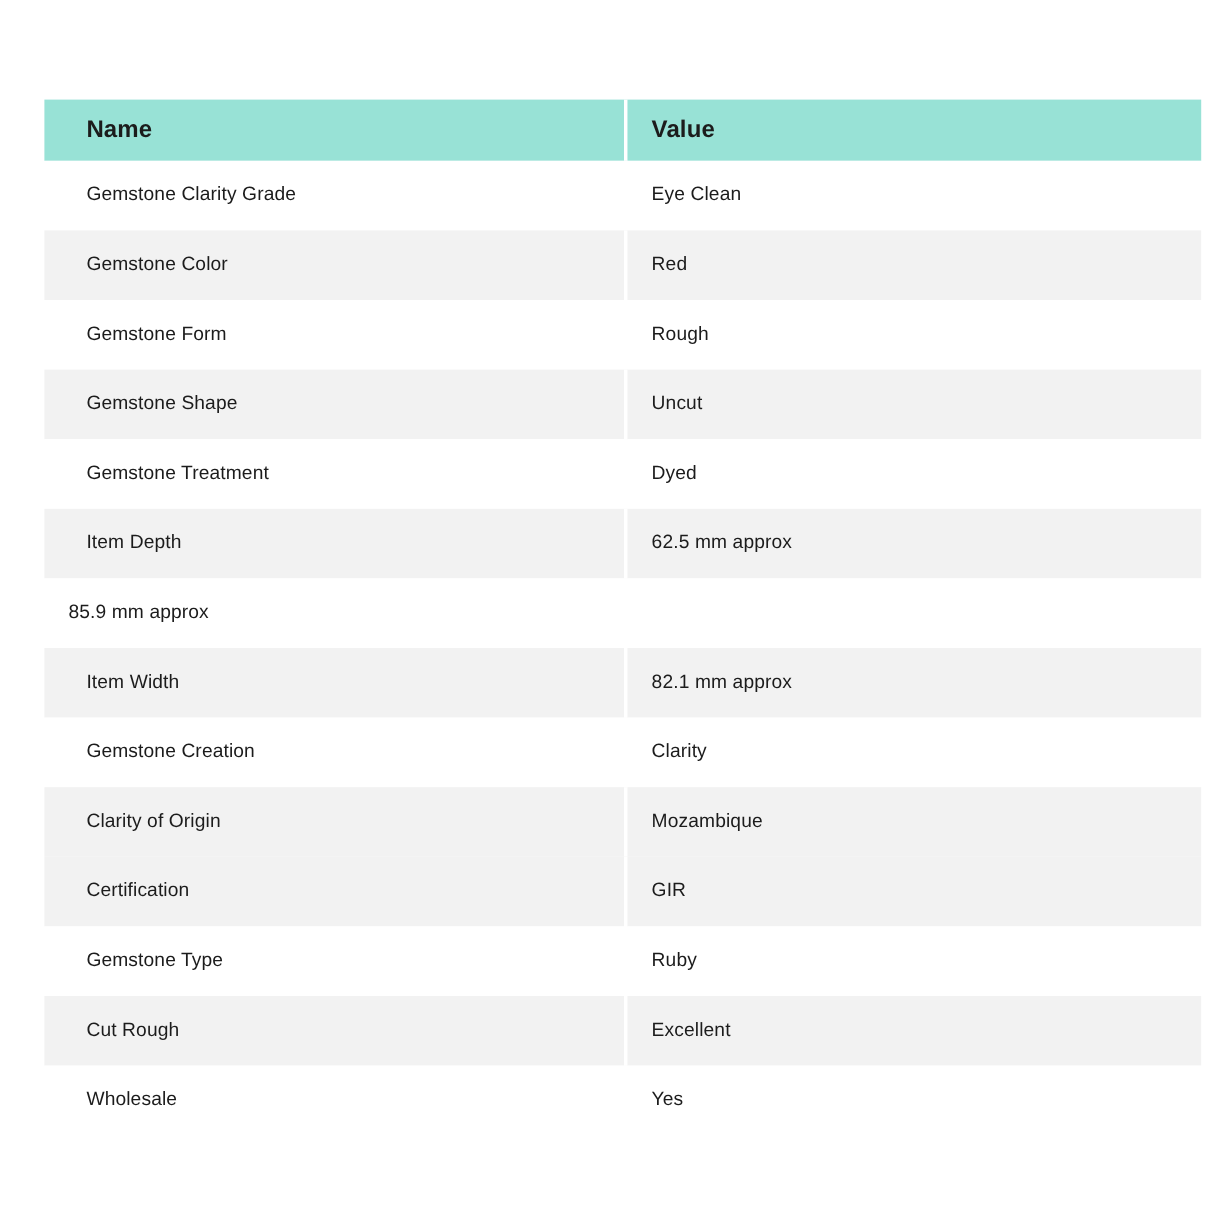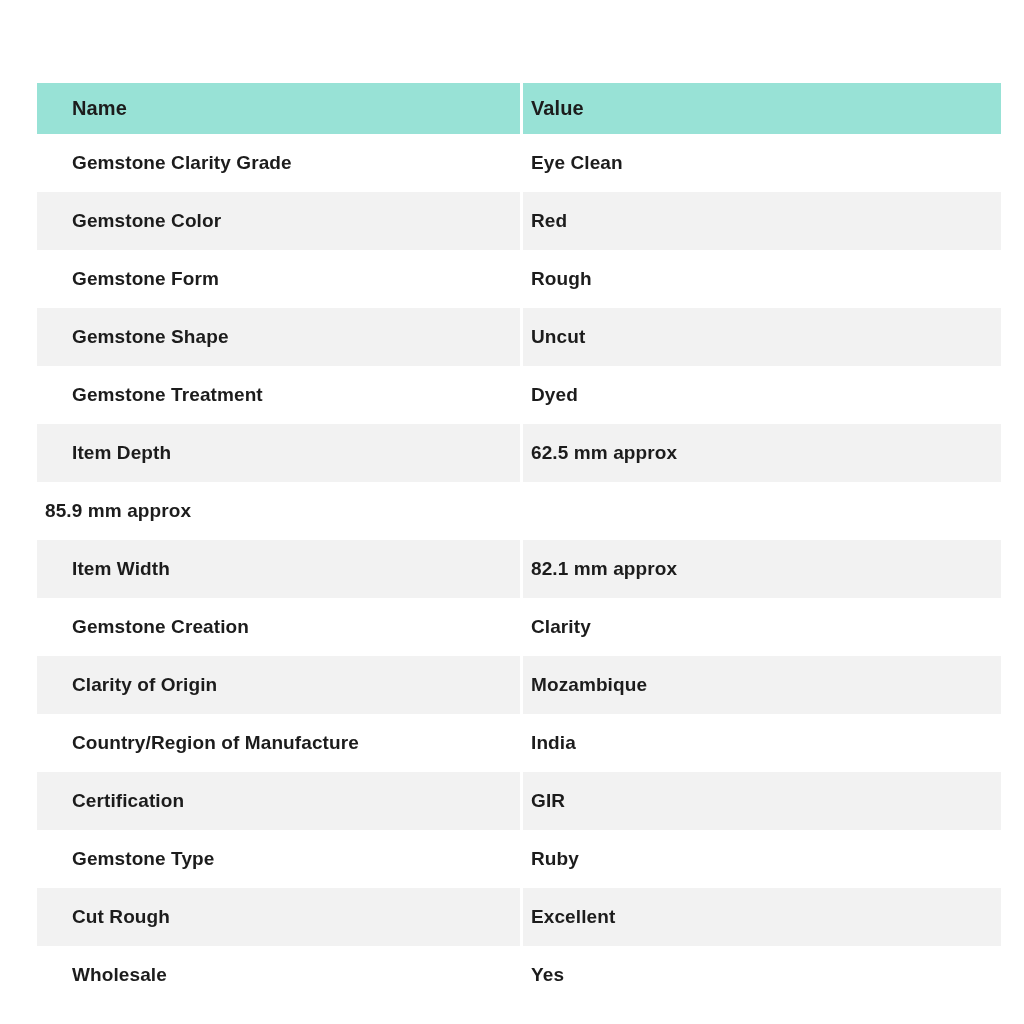--- a/index.html
+++ b/index.html
@@ -27,33 +27,32 @@
     display: flex;
     height: 58px;
     background: #ffffff;
   }
   .row.alt .cell { background: var(--alt-bg); }
   .row.header { height: 51px; }
   .row.header .cell { background: var(--header-bg); }
   .cell {
     display: flex;
     align-items: center;
-    font-size: 19px;
+    font-size: 16px;
     letter-spacing: 0.1px;
     background: #ffffff;
-    font-weight: bold;
   }
   .cell.c-name {
     width: 486px;
     padding-left: 35px;
     border-right: 3px solid var(--divider);
   }
   .cell.c-value {
     flex: 1;
-    padding-left: 8px;
+    padding-left: 20px;
   }
   .row.header .cell {
     font-size: 20px;
     font-weight: 700;
   }
 </style>
 </head>
 <body>
 
 <div class="table-wrap">
@@ -94,24 +93,20 @@
         <div class="cell c-value">82.1 mm approx</div>
       </div>
       <div class="row">
         <div class="cell c-name">Gemstone Creation</div>
         <div class="cell c-value">Clarity</div>
       </div>
       <div class="row alt">
         <div class="cell c-name">Clarity of Origin</div>
         <div class="cell c-value">Mozambique</div>
       </div>
-      <div class="row">
-        <div class="cell c-name">Country/Region of Manufacture</div>
-        <div class="cell c-value">India</div>
-      </div>
       <div class="row alt">
         <div class="cell c-name">Certification</div>
         <div class="cell c-value">GIR</div>
       </div>
       <div class="row">
         <div class="cell c-name">Gemstone Type</div>
         <div class="cell c-value">Ruby</div>
       </div>
       <div class="row alt">
         <div class="cell c-name">Cut Rough</div>

